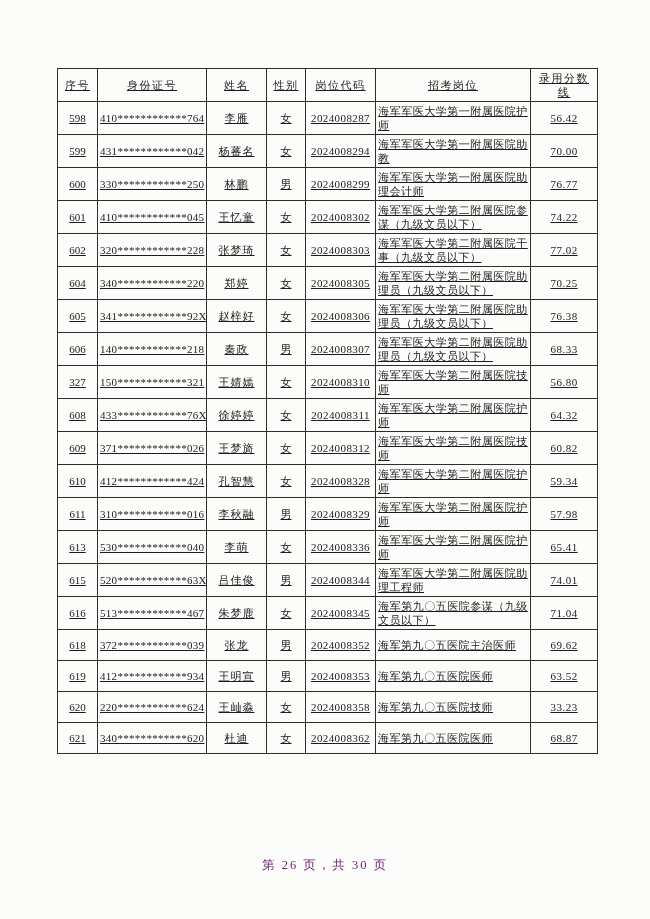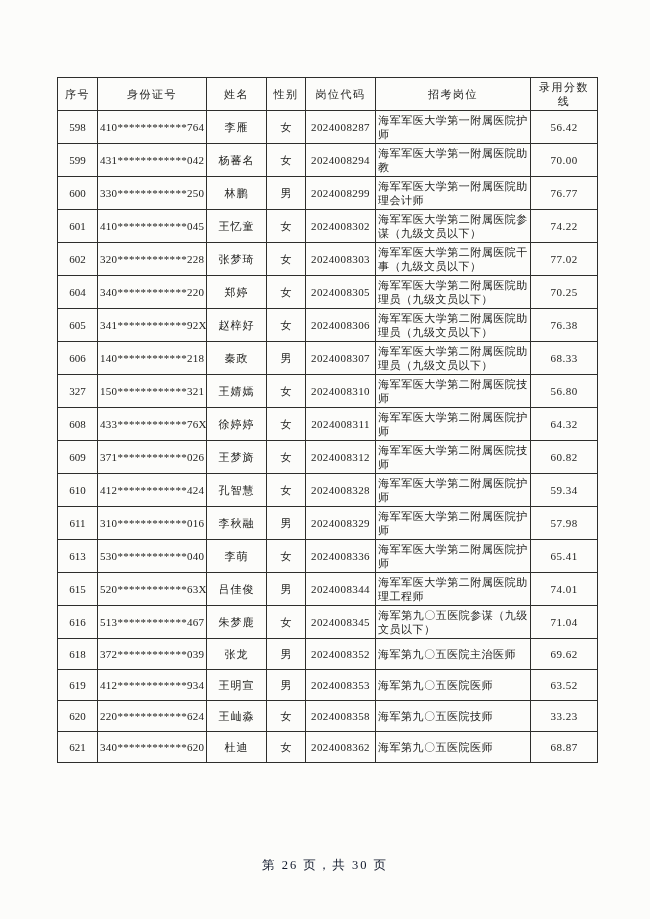--- a/index.html
+++ b/index.html
@@ -14,24 +14,25 @@
     overflow: hidden;
   }
   .page {
     position: absolute;
     inset: 0;
     background: #fcfcfa;
   }
   table.roster {
     position: absolute;
     left: 57px;
-    top: 77px;
+    top: 68px;
     width: 540px;
     border-collapse: collapse;
     table-layout: fixed;
+    text-decoration: underline;
   }
   table.roster th, table.roster td {
     border: 1px solid #2e2e2c;
     font-weight: normal;
     font-size: 11px;
     line-height: 14px;
     vertical-align: middle;
     text-align: center;
     padding: 2px 2px;
     overflow: hidden;
@@ -61,21 +62,21 @@
   }
   td.c-score { letter-spacing: 0.5px; }
   .footer {
     position: absolute;
     left: 0;
     top: 857px;
     width: 100%;
     text-align: center;
     font-size: 12.5px;
     letter-spacing: 2px;
-    color: #0f172a;
+    color: #701a75;
   }
 </style>
 </head>
 <body>
 
 <div class="page">
 
   <table class="roster">
     <colgroup>
       <col style="width:40px">

